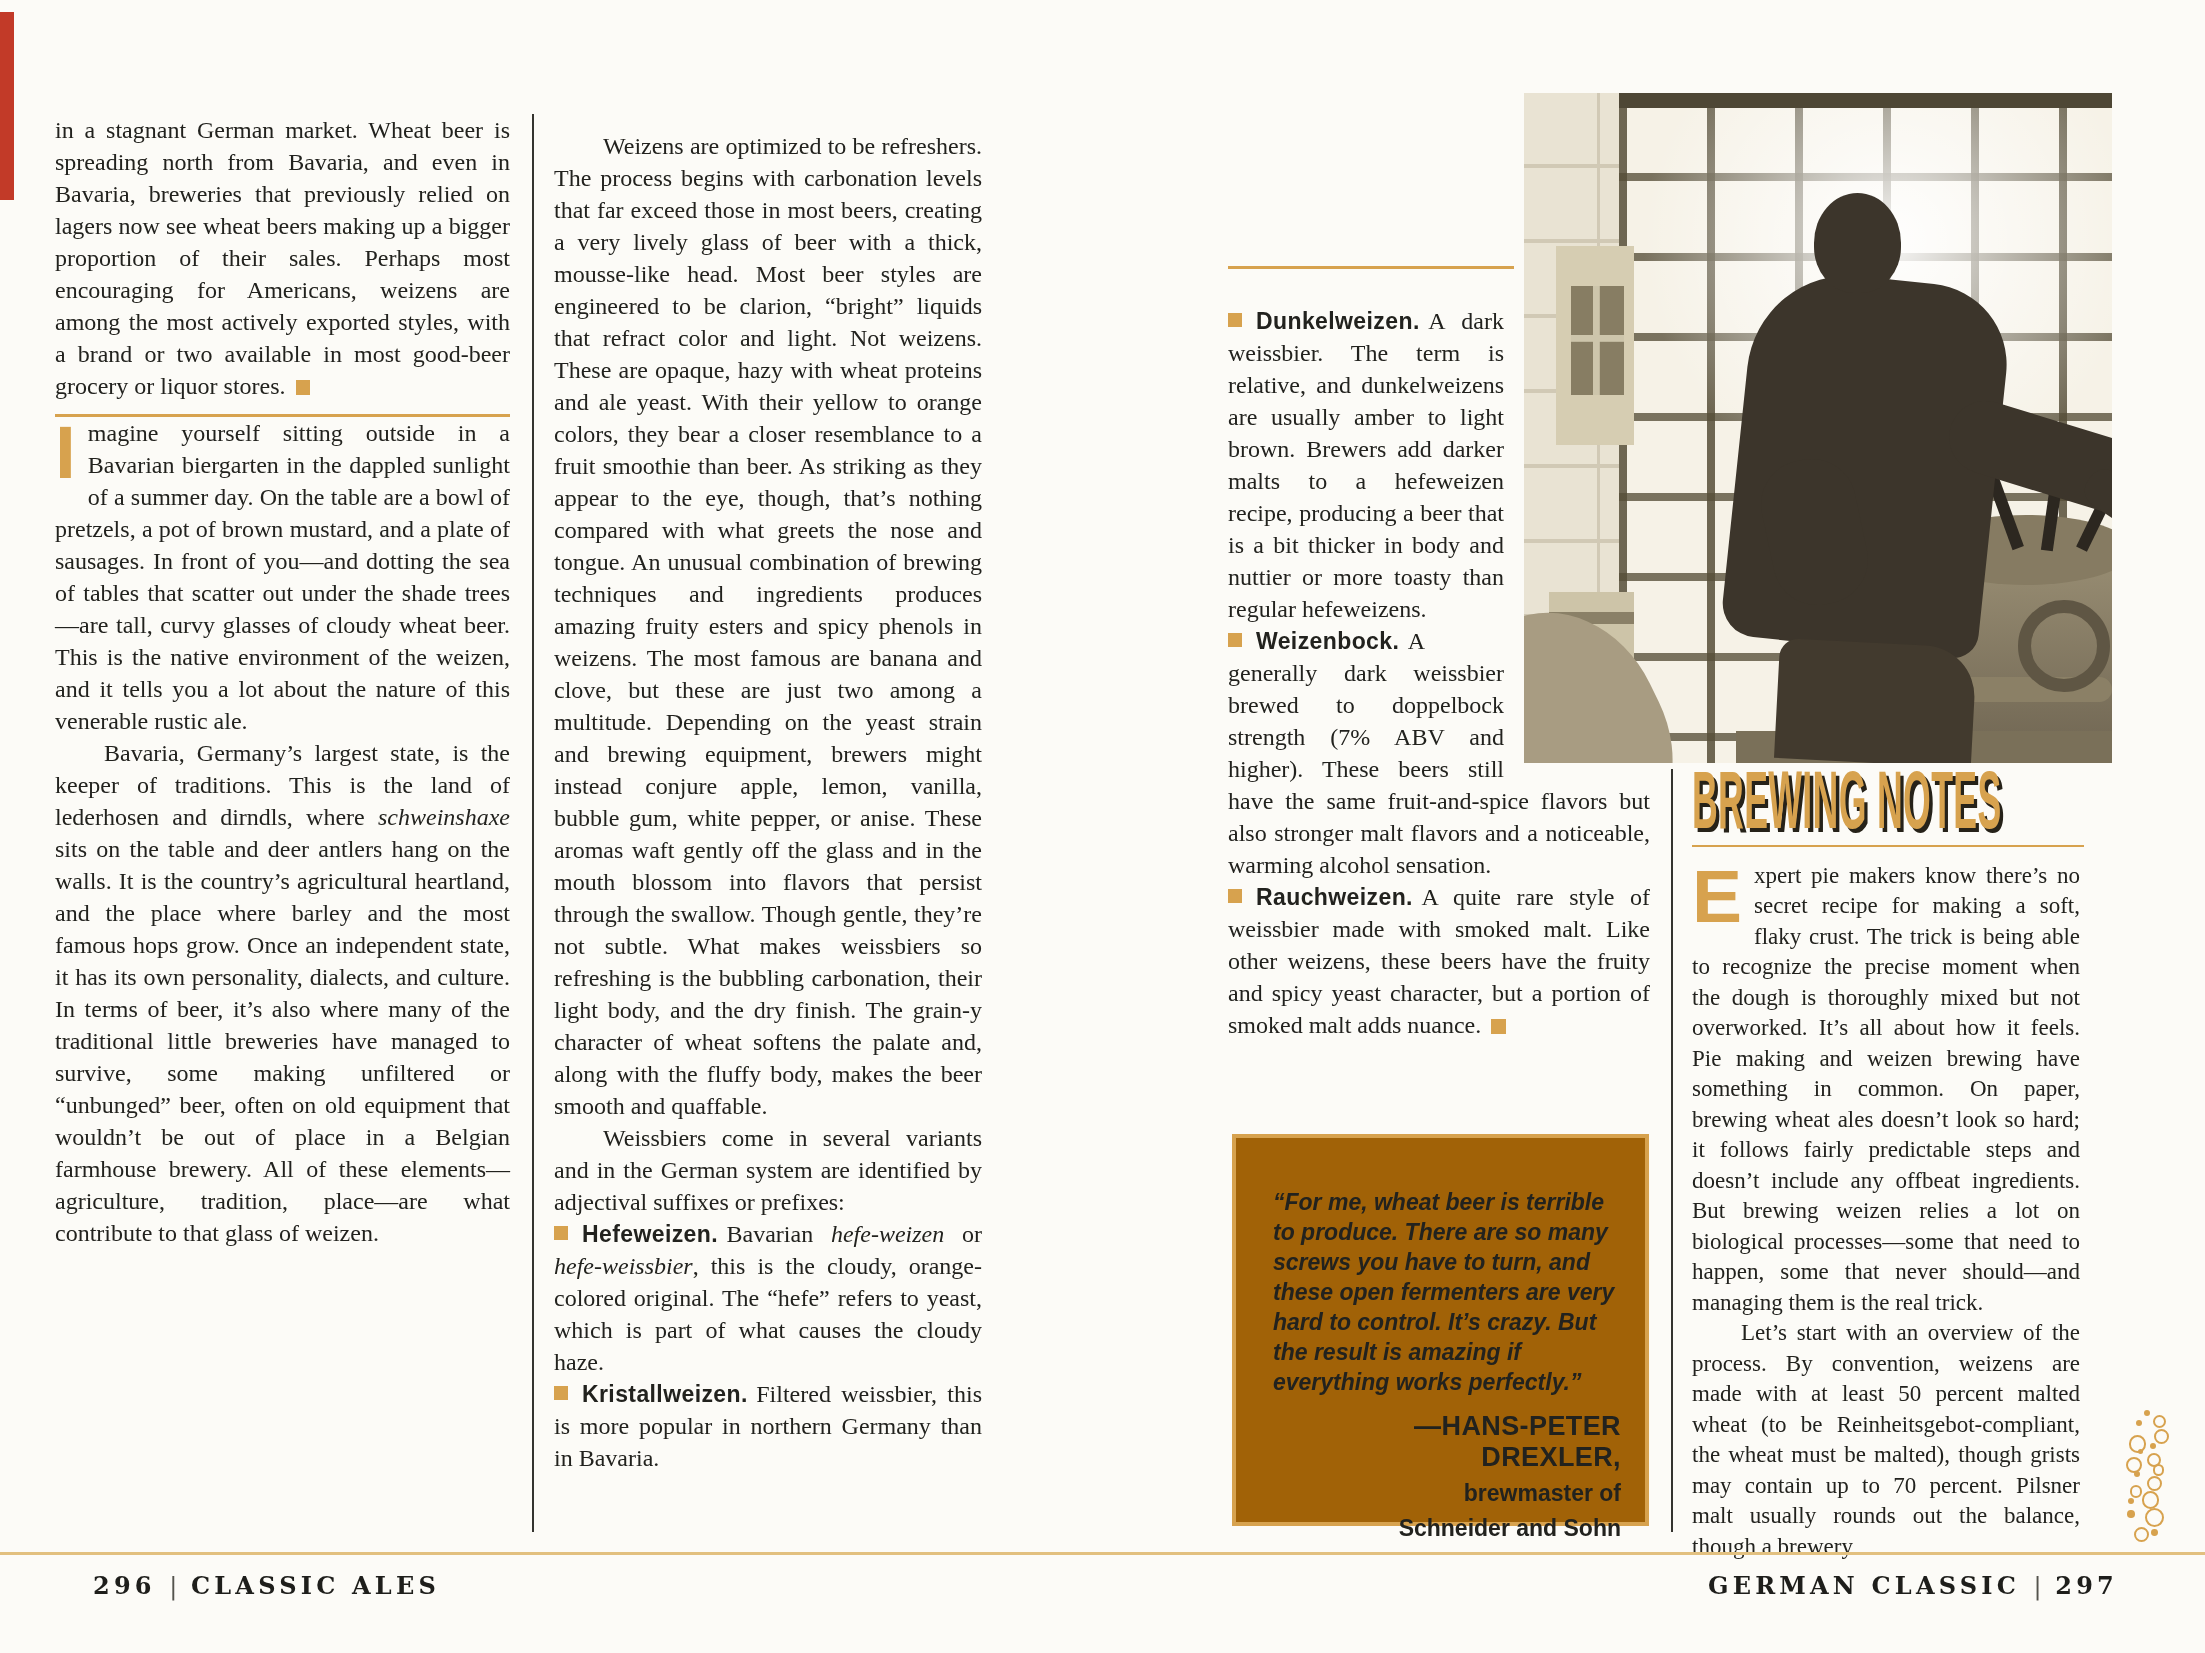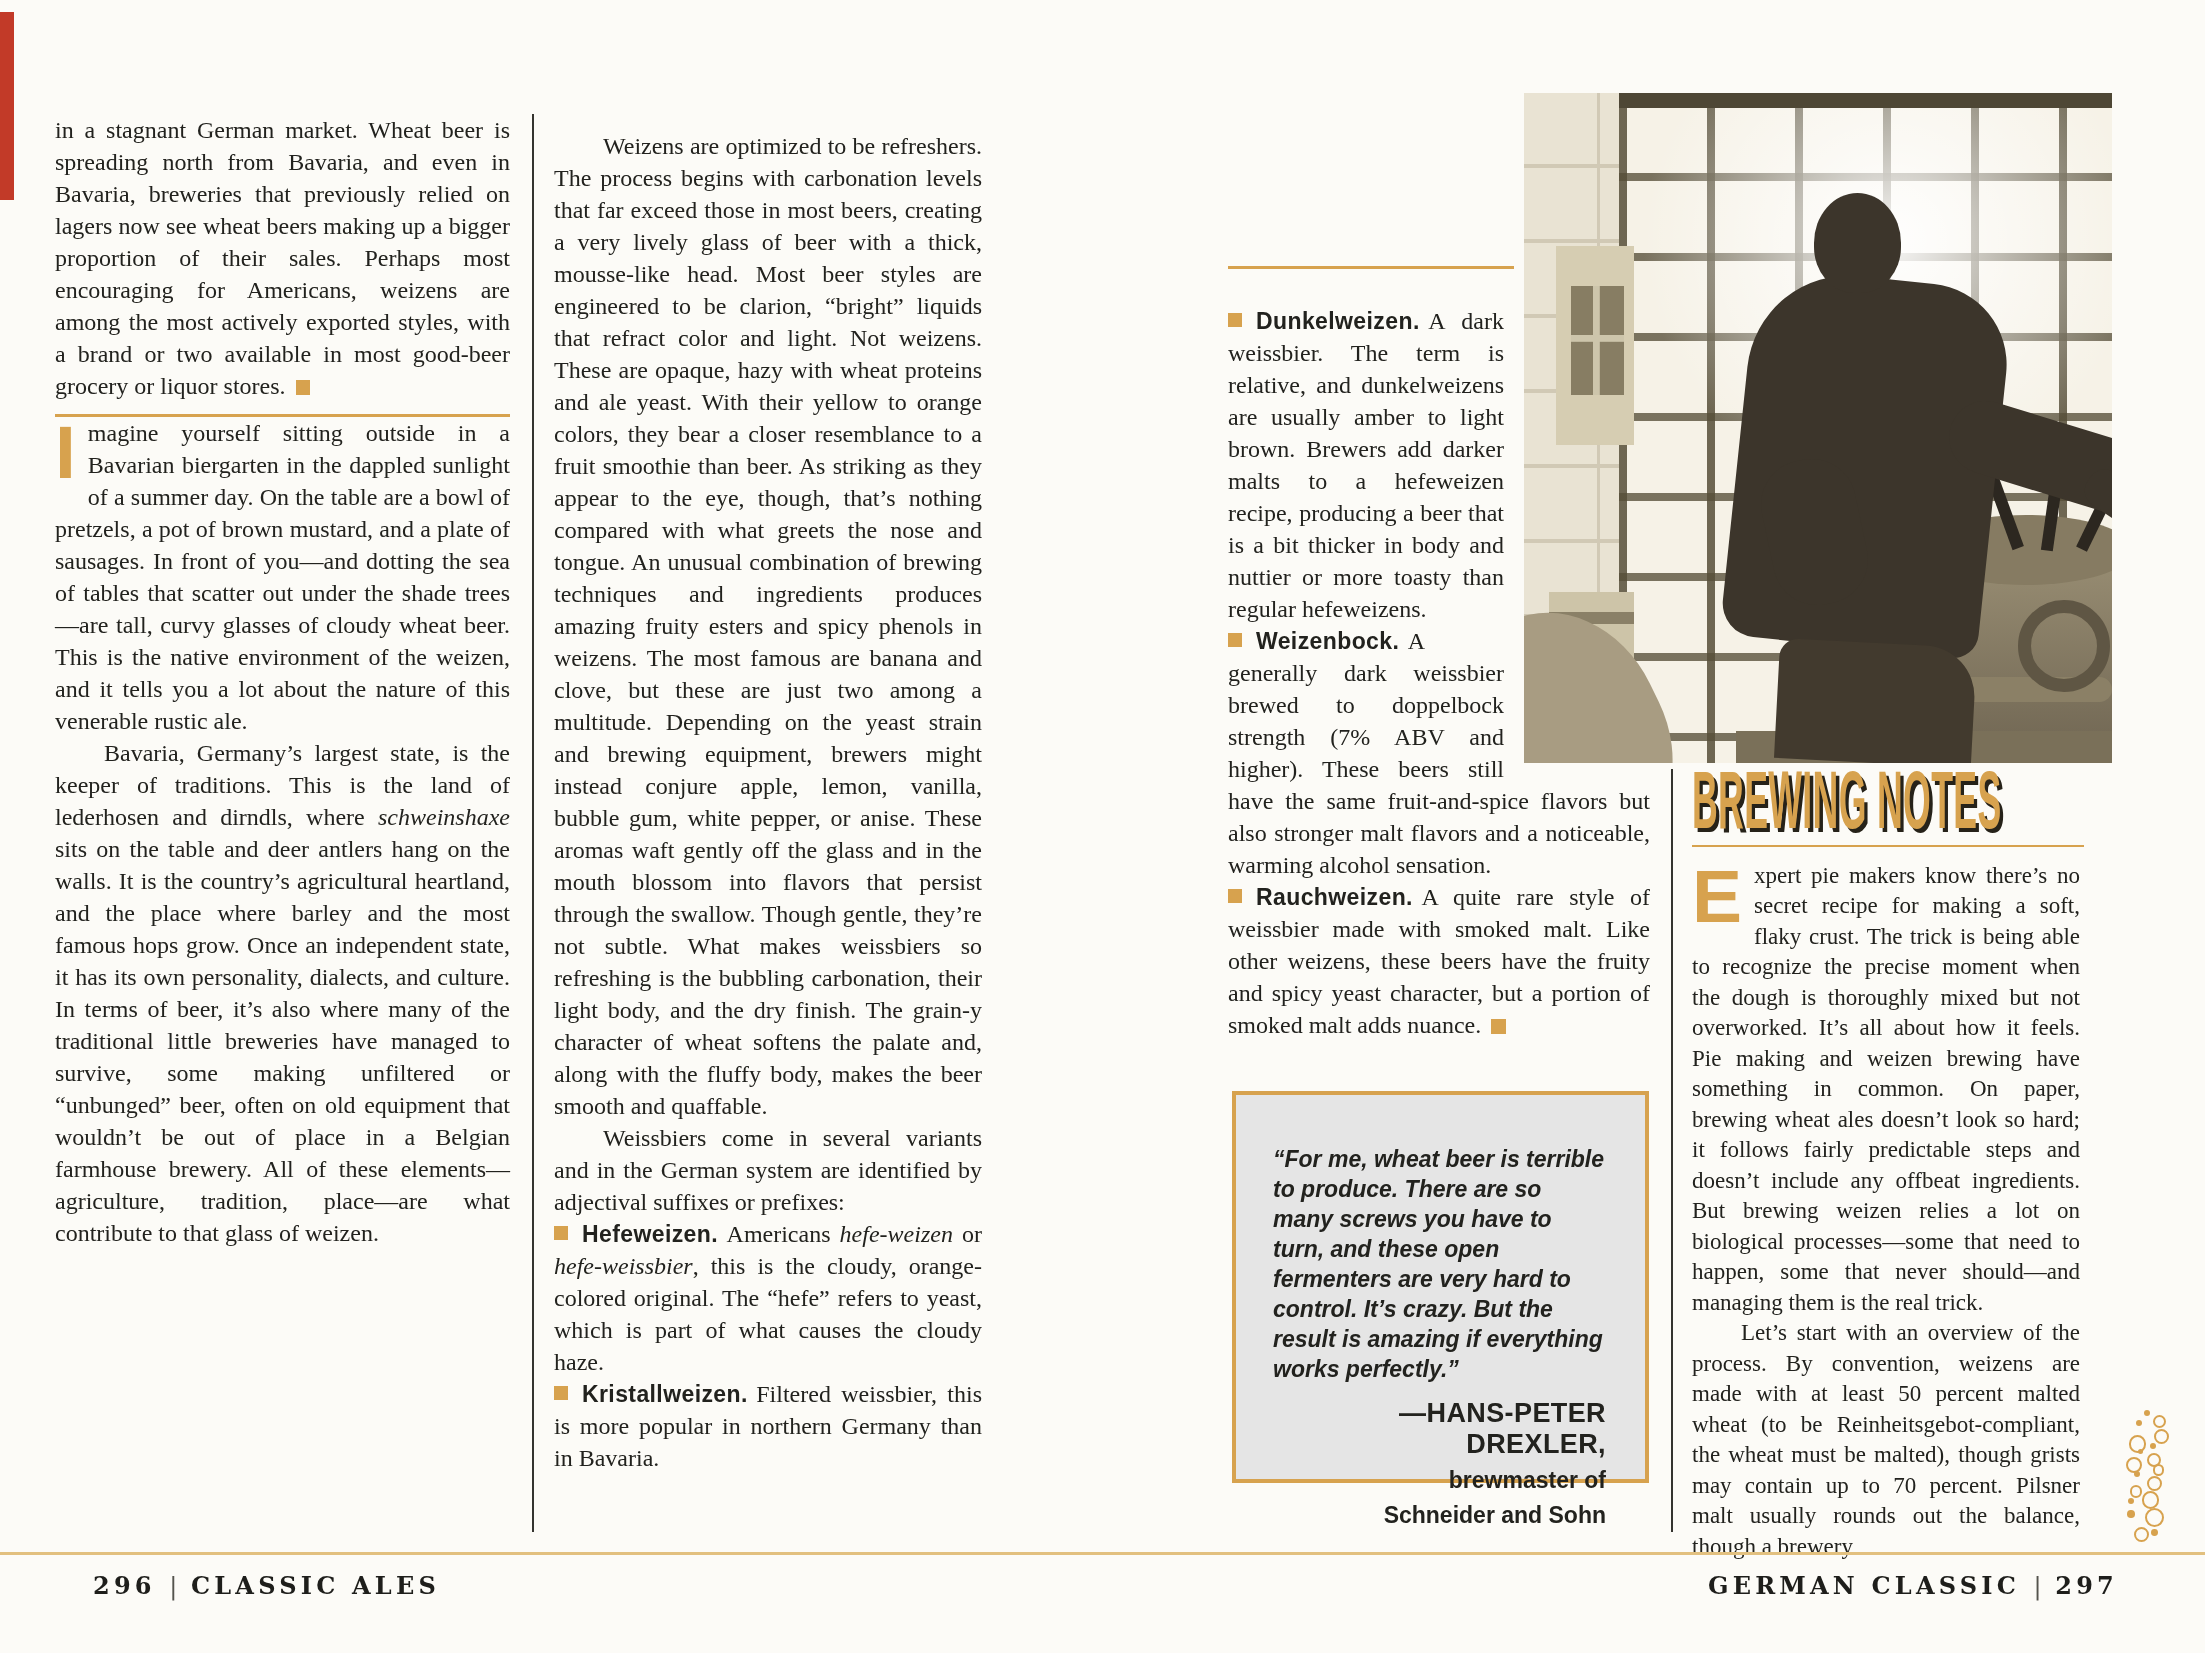--- a/index.html
+++ b/index.html
@@ -46,22 +46,22 @@
   #divider-right{left:1671px;top:757px;width:1.7px;height:763px;background:#34342f;}
   #bn-col{left:1692px;top:753px;width:388px;}
   
   .caption{font-family:"Liberation Sans",sans-serif;font-size:20.4px;line-height:26px;
     color:#33332c;text-align:left;}
   .cap-marker{color:#d7a24e;font-family:"DejaVu Sans",sans-serif;font-size:18.7px;margin-right:10.2px;}
   
   .photo-spacer{float:right;width:146px;height:475px;} .mt34{margin-top:29px;} .mt36{margin-top:30.5px;} .mt20{margin-top:17px;}
   
   #quote-box{
-    left:1232px;top:1079px;width:417px;height:392px;box-sizing:border-box;
-    border:4.2px solid #d7a24e;background:#e5e5e5;padding:49px 39px 0 37px;
+    left:1232px;top:1122px;width:417px;height:392px;box-sizing:border-box;
+    border:4.2px solid #d7a24e;background:#a16207;padding:49px 24px 0 37px;
   }
   .quote-text{font-family:"Liberation Sans",sans-serif;font-weight:bold;font-style:italic;
     font-size:23px;line-height:30px;color:#22221e;margin:0;}
   .attr1{font-family:"Liberation Sans",sans-serif;font-weight:bold;font-size:27px;
     text-align:right;margin:13.6px 0 0 0;letter-spacing:0.4px;}
   .attr2{font-family:"Liberation Sans",sans-serif;font-weight:bold;font-size:23px;
     text-align:right;margin:5.1px 0 0 0;line-height:30.5px;}
   
   #bn-col .body-text{font-size:23px;line-height:30.5px;}
   #bn-rule{width:392px;margin-top:8.5px;}
@@ -138,21 +138,21 @@
     <p class="mt20"><span class="dropcap">I</span><span>magine yourself sitting outside in a Bavarian biergarten in the dappled sunlight of a summer day. On the table are a bowl of pretzels, a pot of brown mustard, and a plate of sausages. In front of you—and dotting the sea of tables that scatter out under the shade trees—are tall, curvy glasses of cloudy wheat beer. This is the native environment of the weizen, and it tells you a lot about the nature of this venerable rustic ale.</span></p>
     <p class="indent"><span>Bavaria, Germany’s largest state, is the keeper of traditions. This is the land of lederhosen and dirndls, where </span><i>schweinshaxe</i><span> sits on the table and deer antlers hang on the walls. It is the country’s agricultural heartland, and the place where barley and the most famous hops grow. Once an independent state, it has its own personality, dialects, and culture. In terms of beer, it’s also where many of the traditional little breweries have managed to survive, some making unfiltered or “unbunged” beer, often on old equipment that wouldn’t be out of place in a Belgian farmhouse brewery. All of these elements—agriculture, tradition, place—are what contribute to that glass of weizen.</span></p>
   </div>
 
   <div id="divider-left" class="abs"></div>
 
   <div id="col2" class="abs body-text">
     <p class="indent">Weizens are optimized to be refreshers. The process begins with carbonation levels that far exceed those in most beers, creating a very lively glass of beer with a thick, mousse-like head. Most beer styles are engineered to be clarion, “bright” liquids that refract color and light. Not weizens. These are opaque, hazy with wheat proteins and ale yeast. With their yellow to orange colors, they bear a closer resemblance to a fruit smoothie than beer. As striking as they appear to the eye, though, that’s nothing compared with what greets the nose and tongue. An unusual combination of brewing techniques and ingredients produces amazing fruity esters and spicy phenols in weizens. The most famous are banana and clove, but these are just two among a multitude. Depending on the yeast strain and brewing equipment, brewers might instead conjure apple, lemon, vanilla, bubble gum, white pepper, or anise. These aromas waft gently off the glass and in the mouth blossom into flavors that persist through the swallow. Though gentle, they’re not subtle. What makes weissbiers so refreshing is the bubbling carbonation, their light body, and the dry finish. The grain-y character of wheat softens the palate and, along with the fluffy body, makes the beer smooth and quaffable.</p>
     <p class="indent mt20">Weissbiers come in several variants and in the German system are identified by adjectival suffixes or prefixes:</p>
     <p class="mt34">
-      <span class="sq"></span><b class="term">Hefeweizen.</b><span>Americans </span><i>hefe-weizen</i><span> or </span><i>hefe-weissbier</i><span>, this is the cloudy, orange-colored original. The “hefe” refers to yeast, which is part of what causes the cloudy haze.</span>
+      <span class="sq"></span><b class="term">Hefeweizen.</b><span>Bavarian </span><i>hefe-weizen</i><span> or </span><i>hefe-weissbier</i><span>, this is the cloudy, orange-colored original. The “hefe” refers to yeast, which is part of what causes the cloudy haze.</span>
     </p>
     <p class="mt34">
       <span class="sq"></span><b class="term">Kristallweizen.</b><span>Filtered weissbier, this is more popular in northern Germany than in Bavaria.</span>
     </p>
   </div>
 
   <hr id="caption-rule" class="abs gold-rule">
 
   <div id="rp-left" class="abs body-text">
     <div class="photo-spacer"></div>

